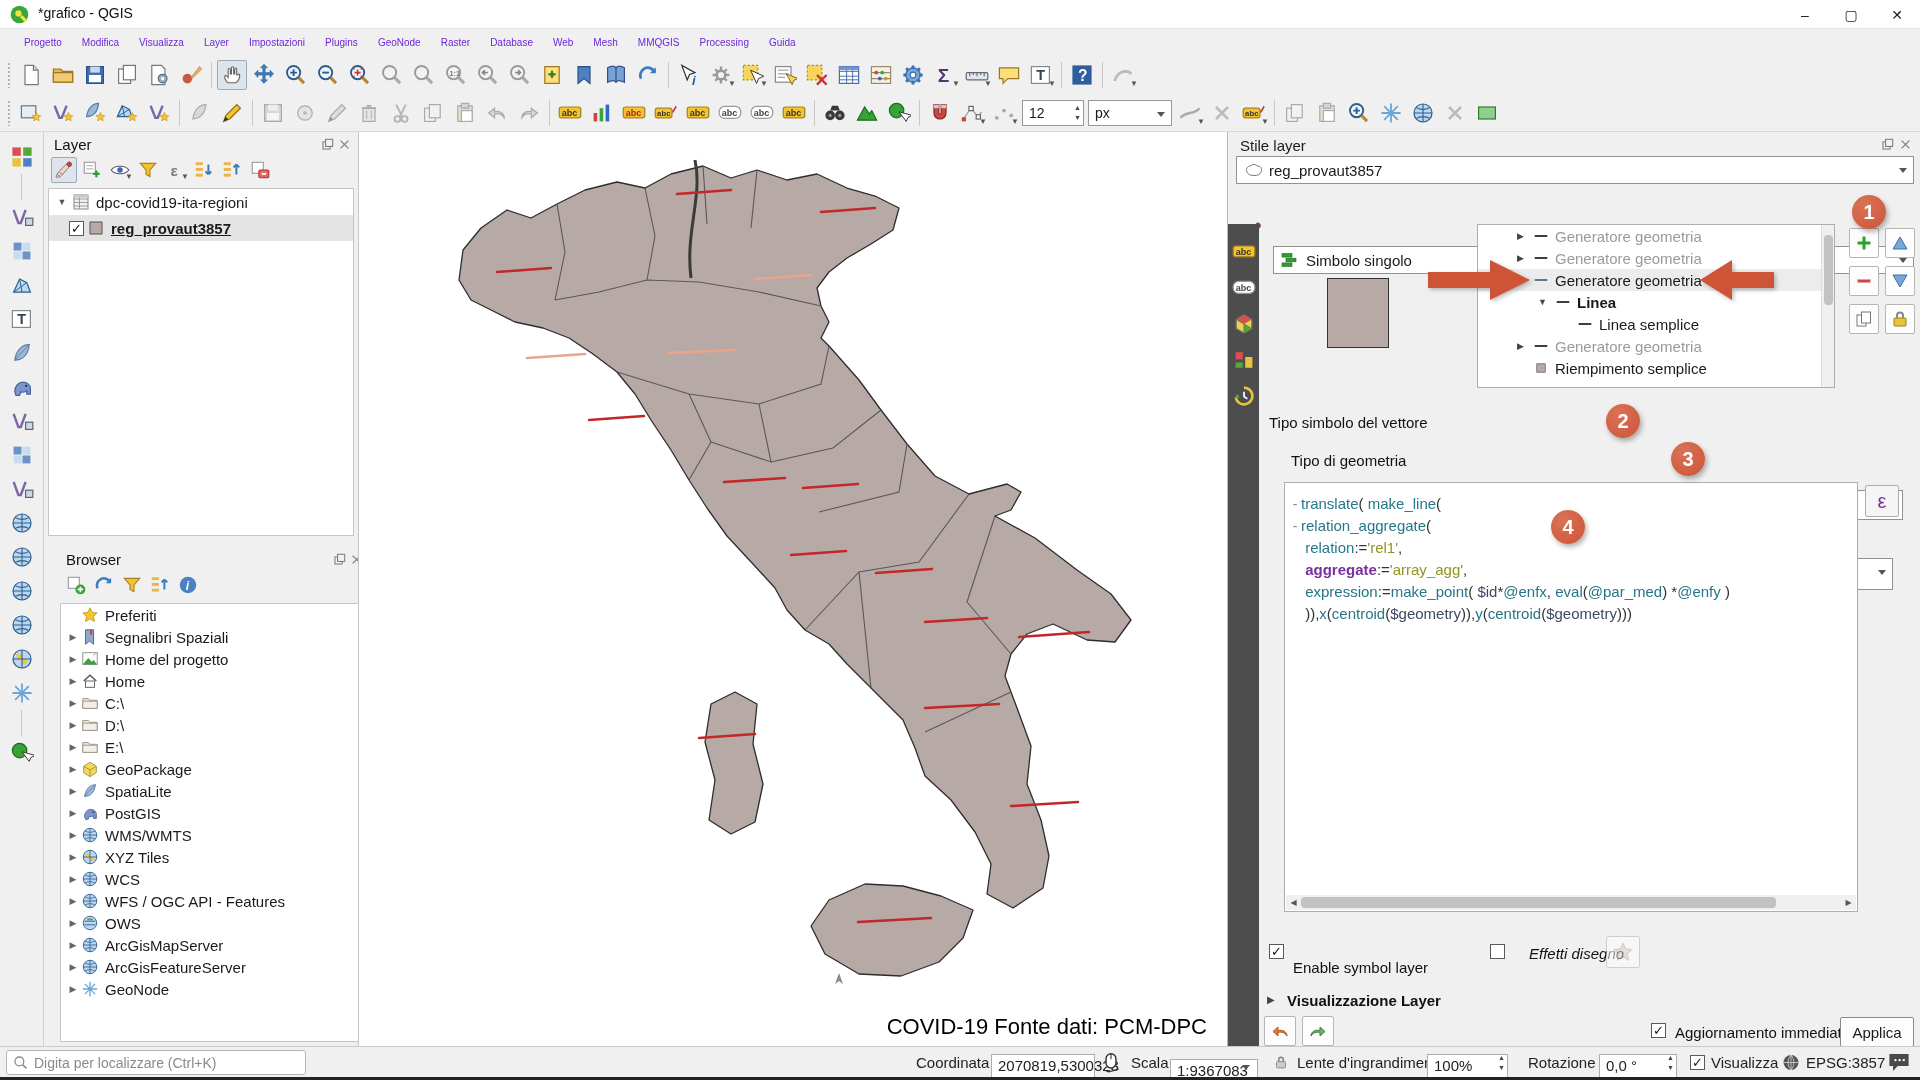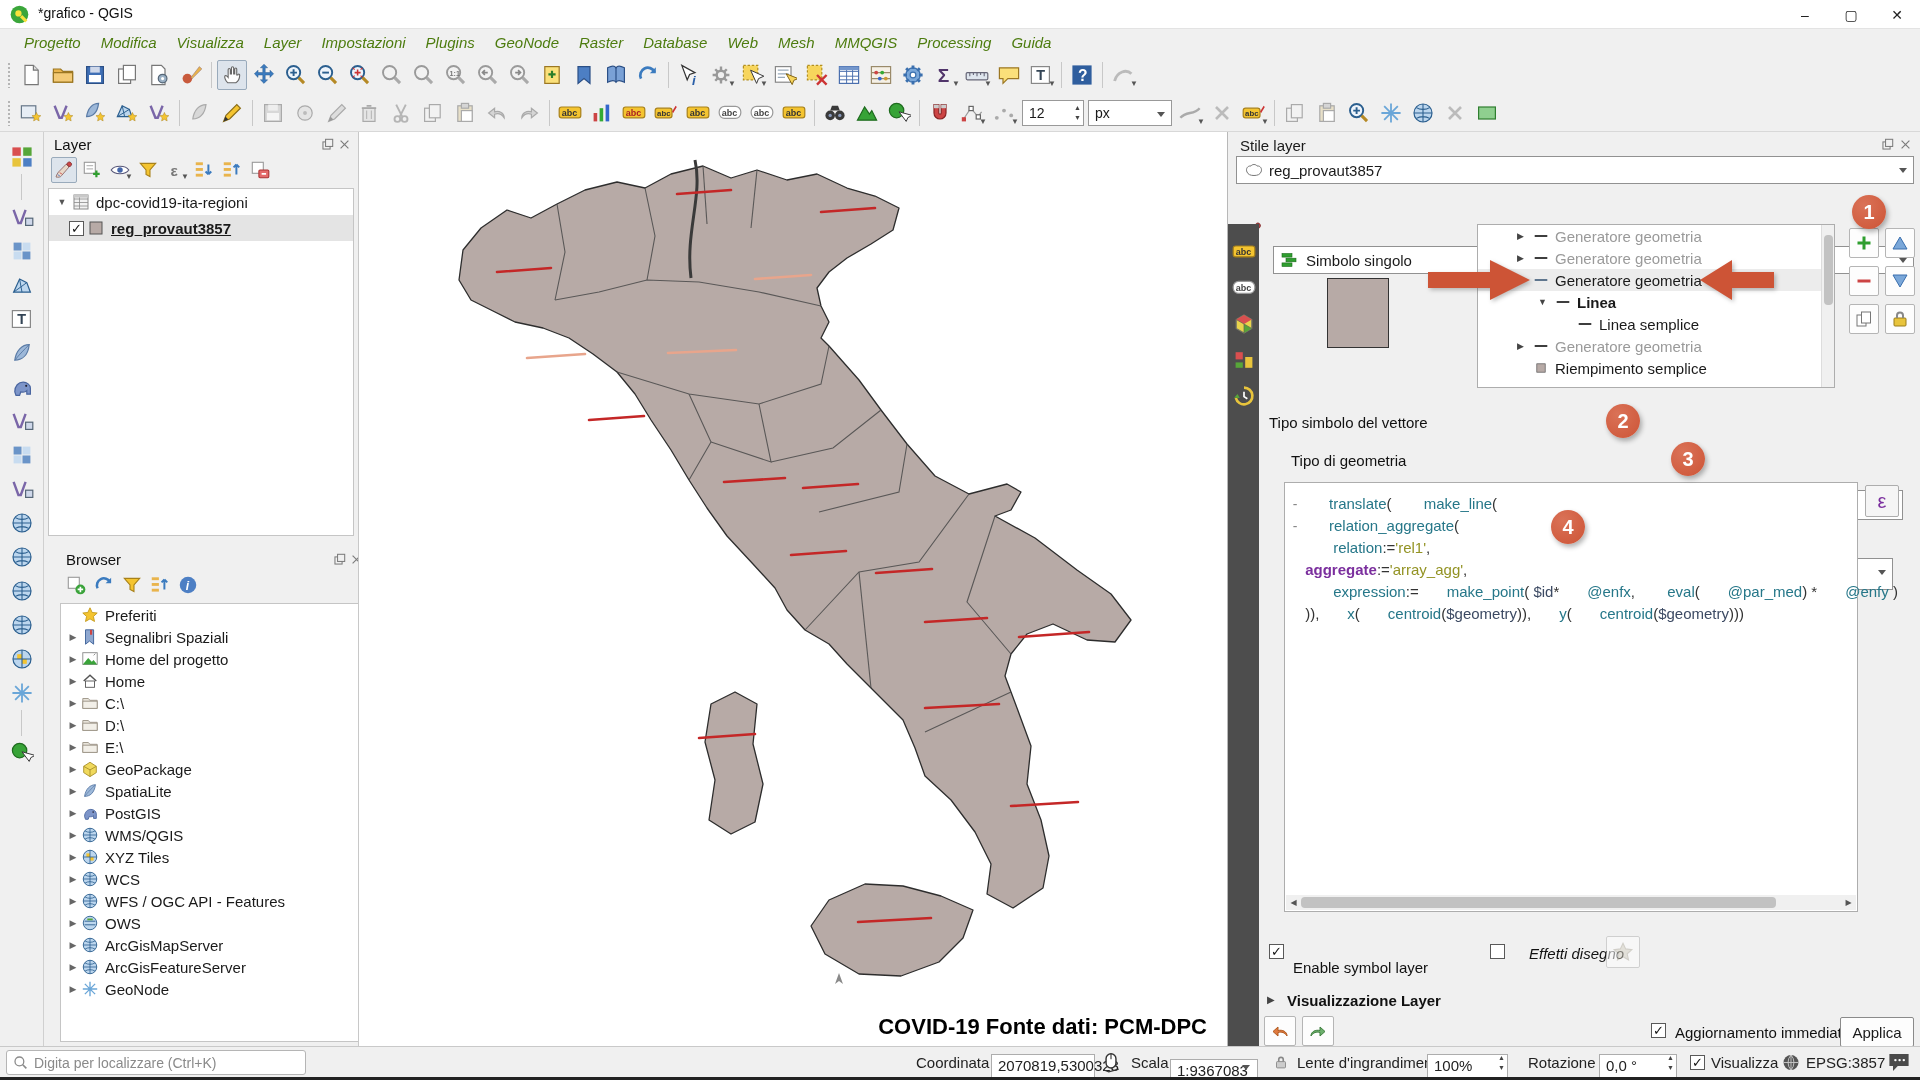--- a/index.html
+++ b/index.html
@@ -10,21 +10,21 @@
   svg { display:block; }
 
   
   #titlebar { left:0; top:0; width:1920px; height:29px; background:#ffffff; border-bottom:1px solid #e3e3e3; }
   #titlebar .logo { position:absolute; left:9px; top:4px; width:21px; height:21px; }
   #titlebar .title { position:absolute; left:38px; top:5px; font-size:14px; color:#111; }
   .winbtn { position:absolute; top:0; width:46px; height:29px; display:flex; align-items:center; justify-content:center; font-size:14px; color:#222; }
   #btn-close { background:transparent; }
 
   #menubar { left:0; top:29px; width:1920px; height:27px; background:#f0f0f0; display:flex; align-items:center; padding-left:14px; }
-  .menu-item { padding:3px 10px; font-size:15px; color:#4d7c0f;font-style:italic; }
+  .menu-item { padding:3px 10px; font-size:10px; color:#6d28d9; }
 
   
   .tbrow { left:0; width:1920px; height:38px; background:#f0f0f0; display:flex; align-items:center; padding-left:4px; }
   #toolbar1 { top:56px; } #toolbar2 { top:94px; border-bottom:1px solid #d8d8d8; }
   .tb-btn { width:30px; height:30px; margin:0 1px; padding:3px; border-radius:2px; position:relative; flex:none; }
   .tb-btn.active { background:#dde4ec; border:1px solid #9ab; }
   .tb-btn .dd { position:absolute; right:0px; bottom:2px; font-size:8px; color:#555; }
   .tb-sep { width:1px; height:26px; background:#c8c8c8; margin:0 4px; flex:none; }
   .tb-grip { width:5px; height:26px; margin:0 3px; flex:none;
     background-image:radial-gradient(#b5b5b5 1px, transparent 1.2px); background-size:4px 4px; }
@@ -57,21 +57,21 @@
   .layer-row .lname.b { font-weight:bold; text-decoration:underline; }
   .cb { width:15px; height:15px; background:#fff; border:1px solid #595959; display:inline-flex; align-items:center; justify-content:center; font-size:13px; font-weight:bold; color:#111; flex:none; }
 
   .br-row { height:22px; display:flex; align-items:center; padding-left:4px; }
   .br-row .expander { width:16px; font-size:9px; color:#666; text-align:center; flex:none;}
   .br-row .licon { width:18px; height:18px; margin:0 6px 0 0; flex:none; }
   .br-row .lname { font-size:15px; white-space:nowrap; }
 
   
   #map-canvas { left:358px; top:132px; width:869px; height:914px; background:#ffffff; border-left:1px solid #c8c8c8; }
-  #map-credits { position:absolute; right:20px; bottom:6px; text-align:right; font-weight:bold; font-size:22px; line-height:27px; color:#000; }
+  #map-credits { position:absolute; right:20px; bottom:6px; text-align:right; font-weight:normal; font-size:22px; line-height:27px; color:#000; }
 
   
   #style-panel { left:1227px; top:132px; width:693px; height:914px; background:#f0f0f0; border-left:1px solid #b8b8b8; }
   #sp-title { position:absolute; left:12px; top:5px; font-size:15px; }
   .combo { background:#fff; border:1px solid #919191; display:flex; align-items:center; padding:0 24px 0 6px; position:relative; font-size:15px; white-space:nowrap; }
   .combo .cicon { width:20px; height:20px; margin-right:6px; flex:none; }
   #sp-strip { position:absolute; left:0px; top:92px; width:31px; bottom:0; background:#4d4d4d; display:flex; flex-direction:column; align-items:center; padding-top:10px; }
   #sp-strip .strip-btn { width:24px; height:24px; margin:6px 0; }
 
   #symtree { position:absolute; background:#fff; border:1px solid #adadad; }
@@ -91,21 +91,21 @@
     background:radial-gradient(circle at 35% 30%, #da7257, #cd5436); color:#fff; font-weight:bold; font-size:20px;
     display:flex; align-items:center; justify-content:center; box-shadow:2px 3px 5px rgba(0,0,0,.3); z-index:30; }
   .ann-arrow { position:absolute; z-index:30; filter:drop-shadow(2px 2px 2px rgba(0,0,0,.25)); }
 
   .fieldlabel { position:absolute; font-size:15px; color:#111; white-space:nowrap; }
 
   #expr-box { position:absolute; left:56px; top:350px; width:574px; height:430px; background:#fff; border:1px solid #adadad; }
   #expr-code { position:absolute; left:4px; top:10px; right:4px; font-size:15px; line-height:22px; white-space:pre; }
   .code-line { display:flex; }
   .code-gutter { width:12px; color:#888; text-align:center; flex:none; font-size:14px; }
-  .tok-fn { color:#267789;margin-left:28px; } .tok-str { color:#939324; } .tok-kw { color:#7b2f9e; font-weight:bold; }
+  .tok-fn { color:#267789; } .tok-str { color:#939324; } .tok-kw { color:#7b2f9e; font-weight:bold; }
   .tok-p { color:#333; } .tok-dv { color:#3c4a63; }
   #expr-hscroll { position:absolute; left:1px; right:1px; bottom:1px; height:15px; background:#f0f0f0; display:flex; }
   #expr-hscroll .arr { width:15px; height:15px; font-size:8px; color:#555; display:flex; align-items:center; justify-content:center; flex:none;}
   #expr-hscroll .track { flex:1; position:relative; }
   #expr-hscroll .hthumb { position:absolute; left:0; top:2px; height:11px; width:88%; background:#c2c2c2; border-radius:4px; }
   #eps-btn { position:absolute; width:34px; height:32px; background:#f5f5f5; border:1px solid #adadad; border-radius:2px;
     color:#7b2f9e; font-size:20px; display:flex; align-items:center; justify-content:center; }
 
   .sp-bottom-label { font-size:15px; }
   #apply-btn { position:absolute; width:74px; height:30px; background:#fdfdfd; border:1px solid #8a8a8a; border-radius:2px;
@@ -1015,21 +1015,21 @@
         <span class="lname">PostGIS</span>
       </div>
       <div class="br-row">
         <span class="expander">▶</span>
         <span class="licon">
           <svg viewBox="0 0 20 20" width="100%" height="100%">
             <circle cx="10" cy="10" r="7.5" fill="#bcd6ee" stroke="#2b5f8f"></circle>
             <path d="M2.5 10h15M10 2.5v15M4.5 5.5c3 2 8 2 11 0M4.5 14.5c3-2 8-2 11 0" fill="none" stroke="#2b5f8f" stroke-width=".9"></path>
           </svg>
         </span>
-        <span class="lname">WMS/QGIS</span>
+        <span class="lname">WMS/WMTS</span>
       </div>
       <div class="br-row">
         <span class="expander">▶</span>
         <span class="licon">
           <svg viewBox="0 0 20 20" width="100%" height="100%">
             <circle cx="10" cy="10" r="7.5" fill="#bcd6ee" stroke="#2b5f8f"></circle>
             <rect x="6" y="6" width="4" height="4" fill="#f4c430"></rect>
             <rect x="10" y="10" width="4" height="4" fill="#f4c430"></rect>
             <path d="M2.5 10h15M10 2.5v15" stroke="#2b5f8f" stroke-width=".9"></path>
           </svg>

